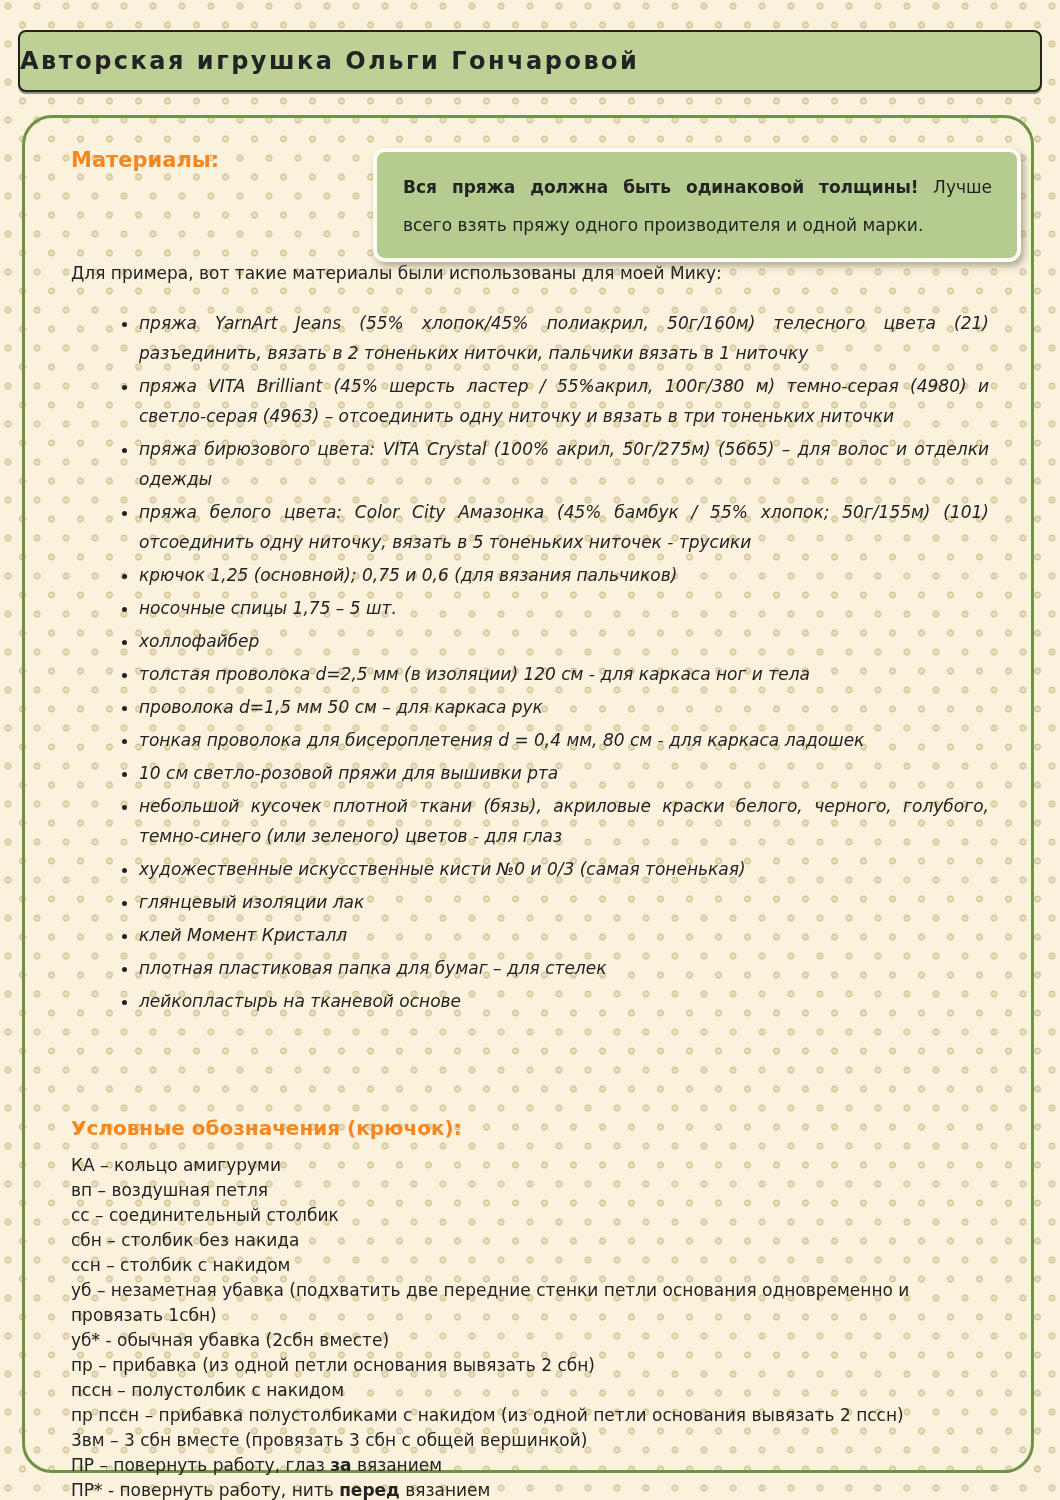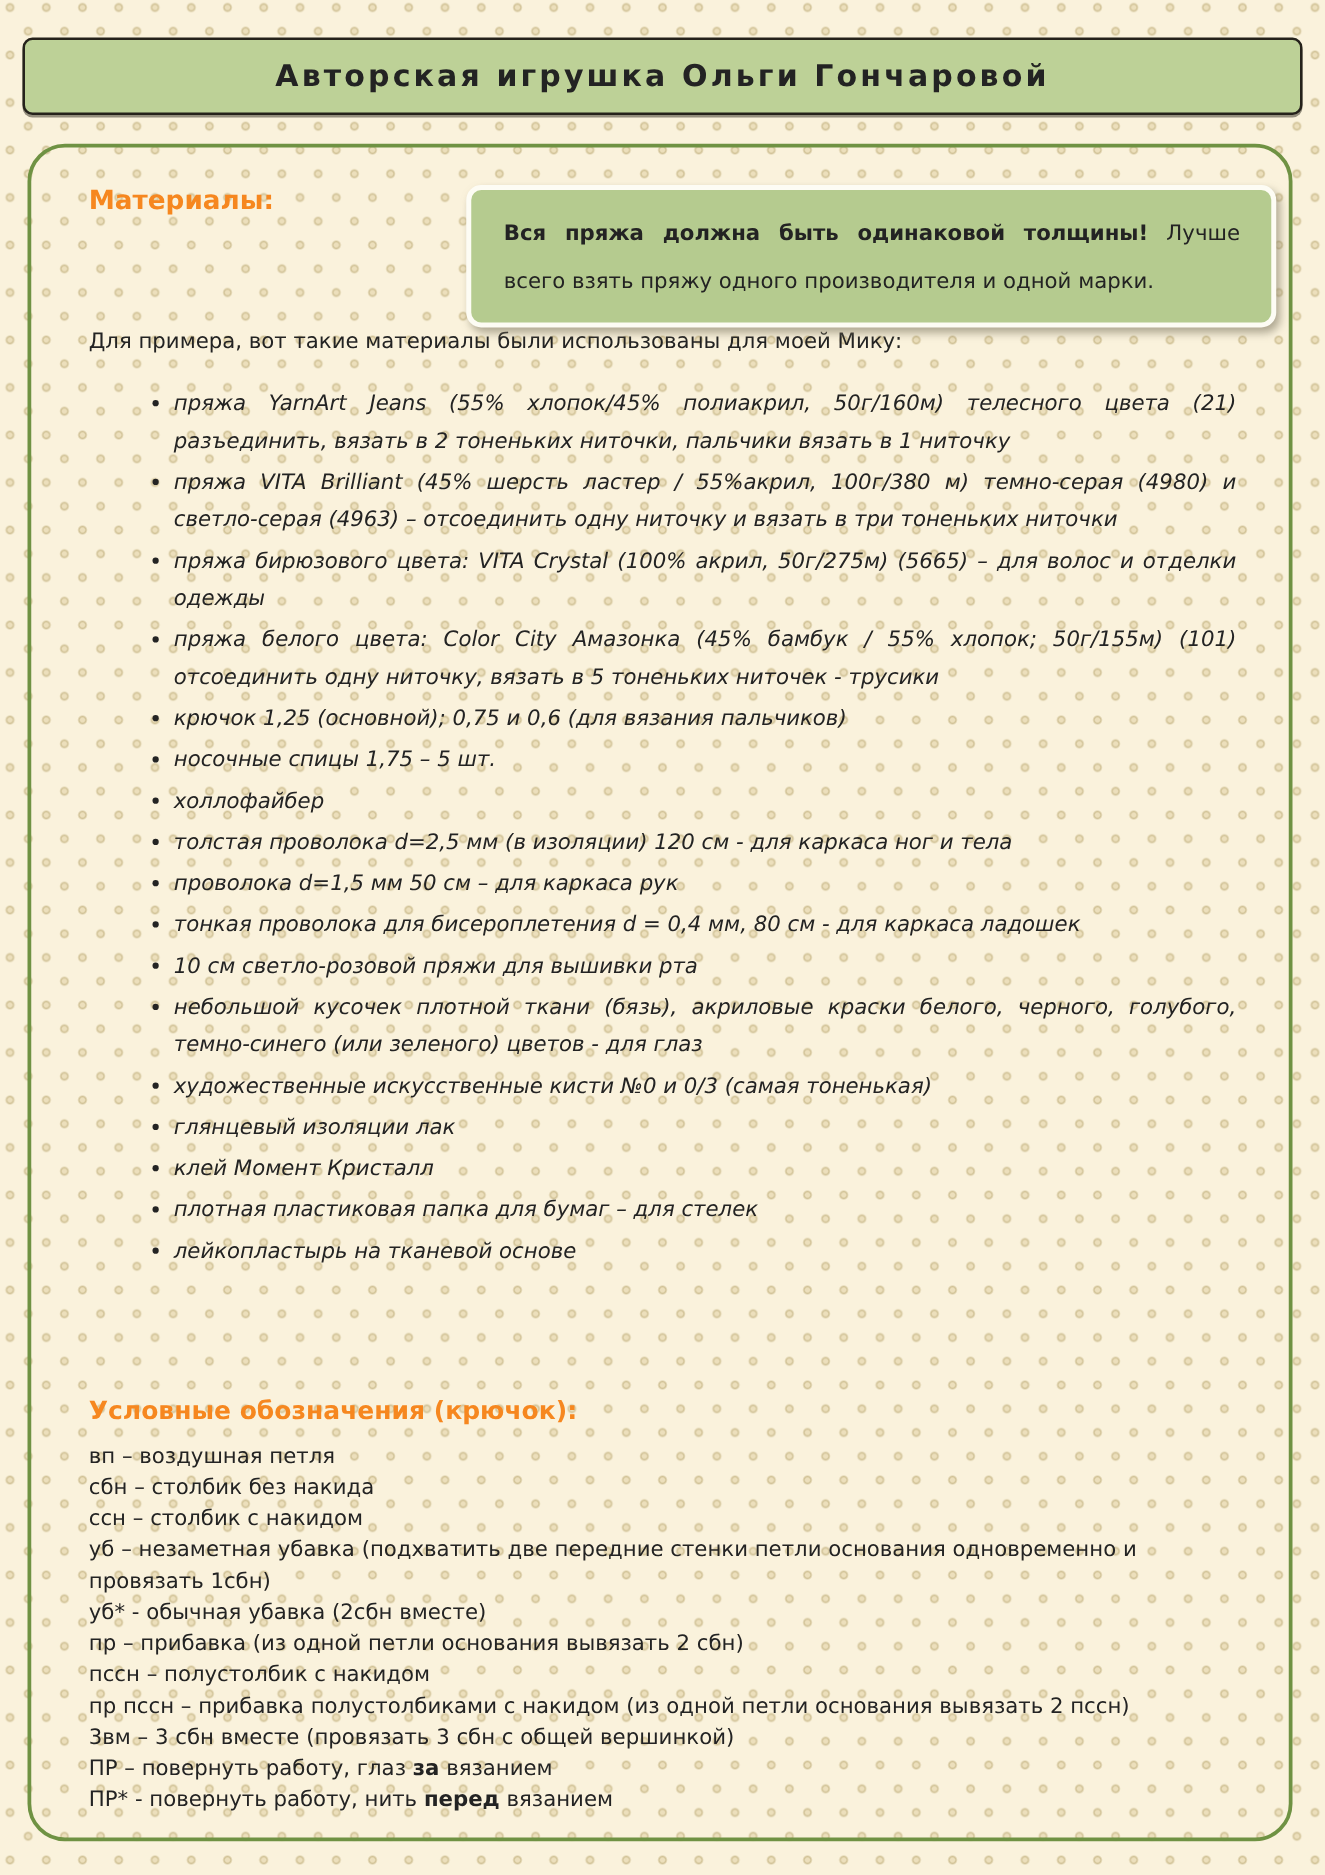--- a/index.html
+++ b/index.html
@@ -20,21 +20,21 @@
   }
 
   .banner {
     position: absolute;
     left: 18px; top: 30px;
     width: 1024px; height: 62px;
     background: #bdd197;
     border: 2px solid #25221b;
     border-radius: 8px;
     box-shadow: 0 2px 0 rgba(45,42,30,.5);
-    display: flex; align-items: center; justify-content: center;
+    display: flex; align-items: center; 
   }
   .banner .title {
     font-size: 24px;
     font-weight: bold;
     letter-spacing: 2.5px;
   }
 
   .sheet {
     position: absolute;
     left: 22px; top: 115px;
@@ -135,21 +135,23 @@
     <li>художественные искусственные кисти №0 и 0/3 (самая тоненькая)</li>
     <li>глянцевый изоляции лак</li>
     <li>клей Момент Кристалл</li>
     <li>плотная пластиковая папка для бумаг – для стелек</li>
     <li>лейкопластырь на тканевой основе</li>
   </ul>
 
   <h2 class="orange legend-h">Условные обозначения (крючок):</h2>
 
   <div class="legend">
+    <p>КА – кольцо амигуруми</p>
     <p>вп – воздушная петля</p>
+    <p>сс – соединительный столбик</p>
     <p>сбн – столбик без накида</p>
     <p>ссн – столбик с накидом</p>
     <p>уб – незаметная убавка (подхватить две передние стенки петли основания одновременно и провязать 1сбн)</p>
     <p>уб* - обычная убавка (2сбн вместе)</p>
     <p>пр – прибавка (из одной петли основания вывязать 2 сбн)</p>
     <p>пссн – полустолбик с накидом</p>
     <p>пр пссн – прибавка полустолбиками с накидом (из одной петли основания вывязать 2 пссн)</p>
     <p>3вм – 3 сбн вместе (провязать 3 сбн с общей вершинкой)</p>
     <p><span>ПР – повернуть работу, глаз </span><strong>за</strong><span> вязанием</span></p>
     <p><span>ПР* - повернуть работу, нить </span><strong>перед</strong><span> вязанием</span></p>

